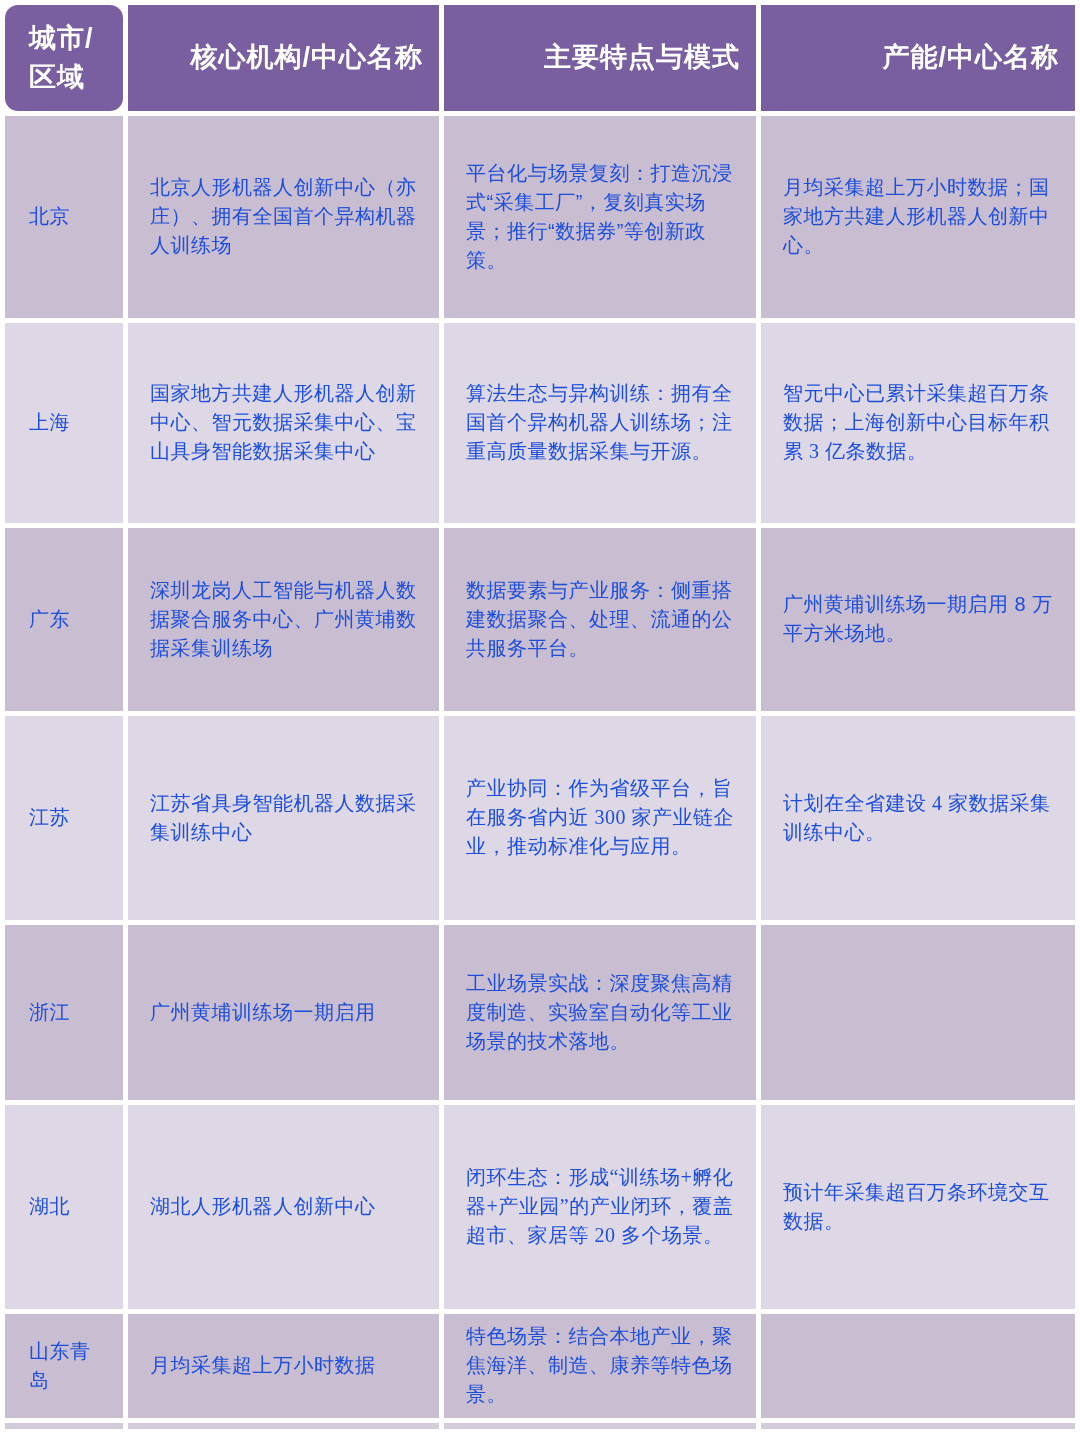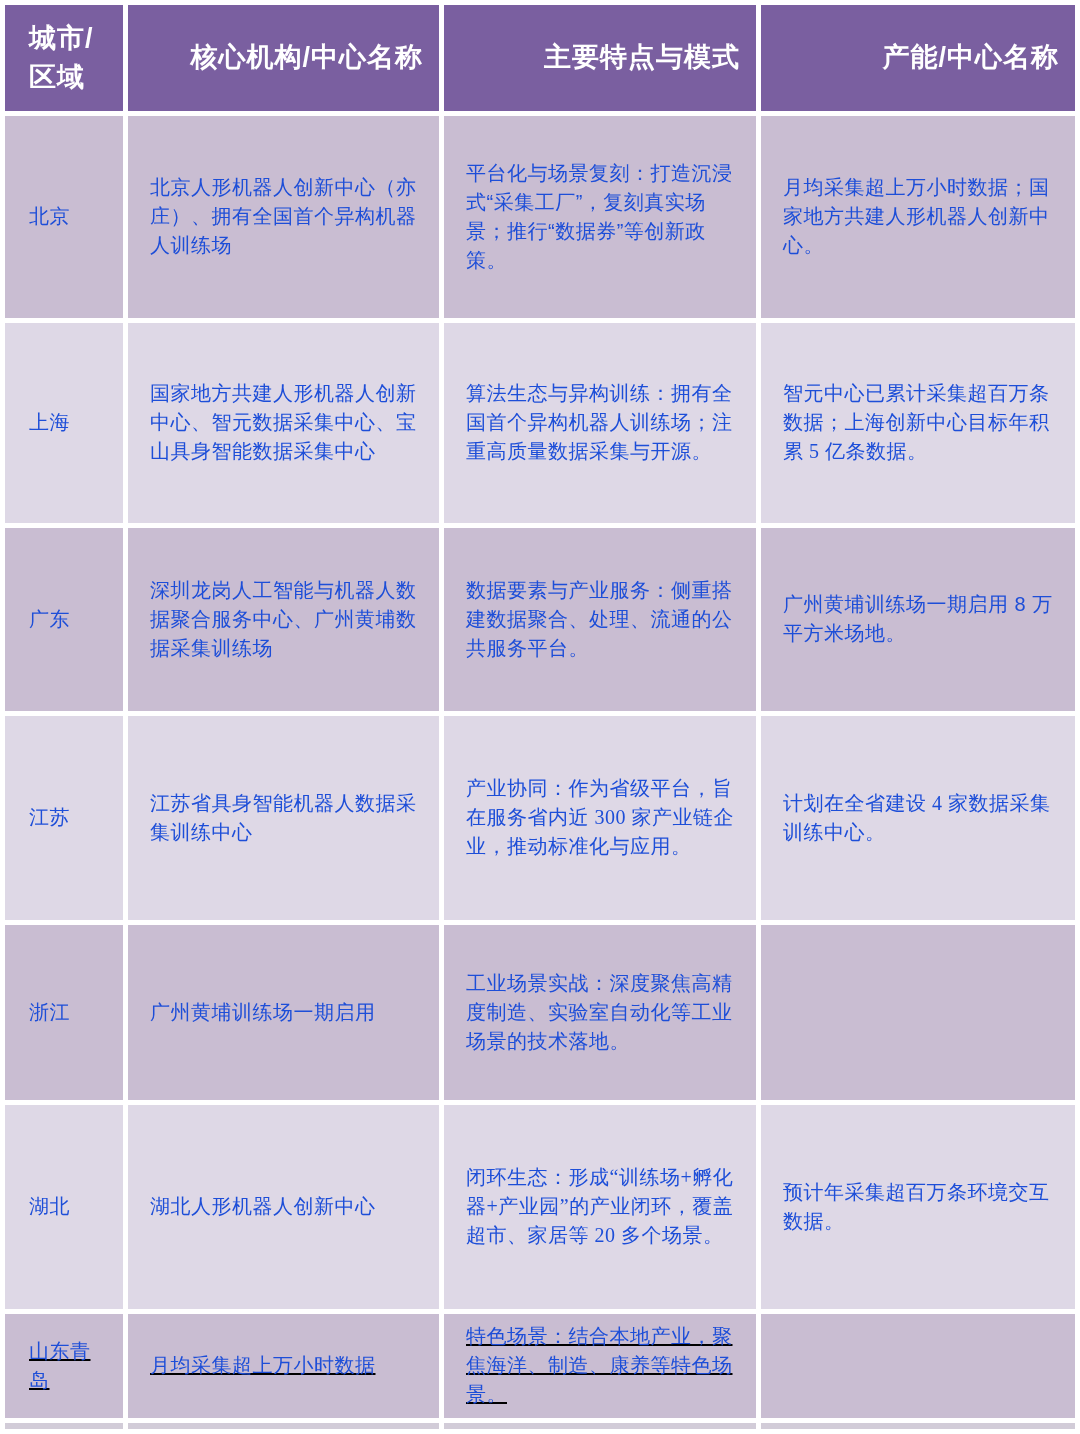--- a/index.html
+++ b/index.html
@@ -36,20 +36,21 @@
     color: #ffffff;
     font-weight: bold;
     font-size: 27px;
     text-align: right;
     letter-spacing: 1px;
   }
   tr.header-row th.city-col {
     text-align: left;
     padding-left: 24px;
     padding-right: 24px;
+    border-radius: 13px;
   }
   
   tr.row-dark td { background: #c9bdd2; }
   tr.row-light td { background: #ded8e6; font-family: Liberation Serif, serif; }
   
   td.city-cell, th.city-col {
     padding-left: 24px;
     padding-right: 26px;
     font-weight: 500;
   }
@@ -63,21 +64,21 @@
     height: 6px;
     line-height: 0;
   }
   tr.h-header { height: 106px; }
   tr.h-r1 { height: 198px; }
   tr.h-r2 { height: 196px; }
   tr.h-r3 { height: 180px; }
   tr.h-r4 { height: 200px; }
   tr.h-r5 { height: 172px; }
   tr.h-r6 { height: 200px; }
-  tr.h-r7 { height: 102px; text-decoration: underline; }
+  tr.h-r7 { height: 102px; }
 </style>
 </head>
 <body>
 
 <div class="page">
   <table class="data-table">
     <colgroup>
       <col style="width:118px">
       <col style="width:311px">
       <col style="width:312px">
@@ -95,21 +96,21 @@
       <tr class="row-dark h-r1">
         <td class="city-cell">北京</td>
         <td class="text-cell">北京人形机器人创新中心（亦庄）、拥有全国首个异构机器人训练场</td>
         <td class="text-cell">平台化与场景复刻：打造沉浸式“采集工厂”，复刻真实场景；推行“数据券”等创新政策。</td>
         <td class="text-cell">月均采集超上万小时数据；国家地方共建人形机器人创新中心。</td>
       </tr>
       <tr class="row-light h-r2">
         <td class="city-cell">上海</td>
         <td class="text-cell">国家地方共建人形机器人创新中心、智元数据采集中心、宝山具身智能数据采集中心</td>
         <td class="text-cell">算法生态与异构训练：拥有全国首个异构机器人训练场；注重高质量数据采集与开源。</td>
-        <td class="text-cell">智元中心已累计采集超百万条数据；上海创新中心目标年积累 5 亿条数据。</td>
+        <td class="text-cell">智元中心已累计采集超百万条数据；上海创新中心目标年积累 3 亿条数据。</td>
       </tr>
       <tr class="row-dark h-r3">
         <td class="city-cell">广东</td>
         <td class="text-cell">深圳龙岗人工智能与机器人数据聚合服务中心、广州黄埔数据采集训练场</td>
         <td class="text-cell">数据要素与产业服务：侧重搭建数据聚合、处理、流通的公共服务平台。</td>
         <td class="text-cell">广州黄埔训练场一期启用 8 万平方米场地。</td>
       </tr>
       <tr class="row-light h-r4">
         <td class="city-cell">江苏</td>
         <td class="text-cell">江苏省具身智能机器人数据采集训练中心</td>

